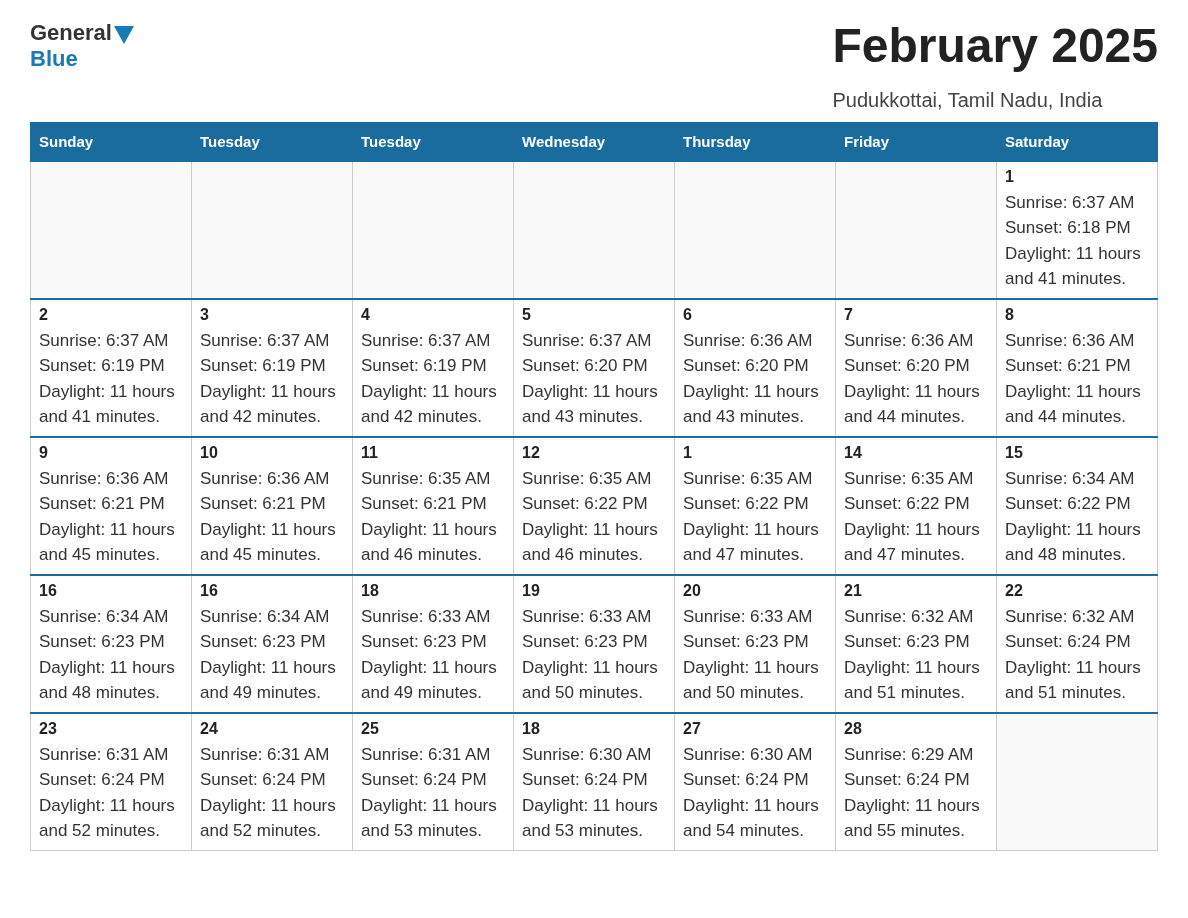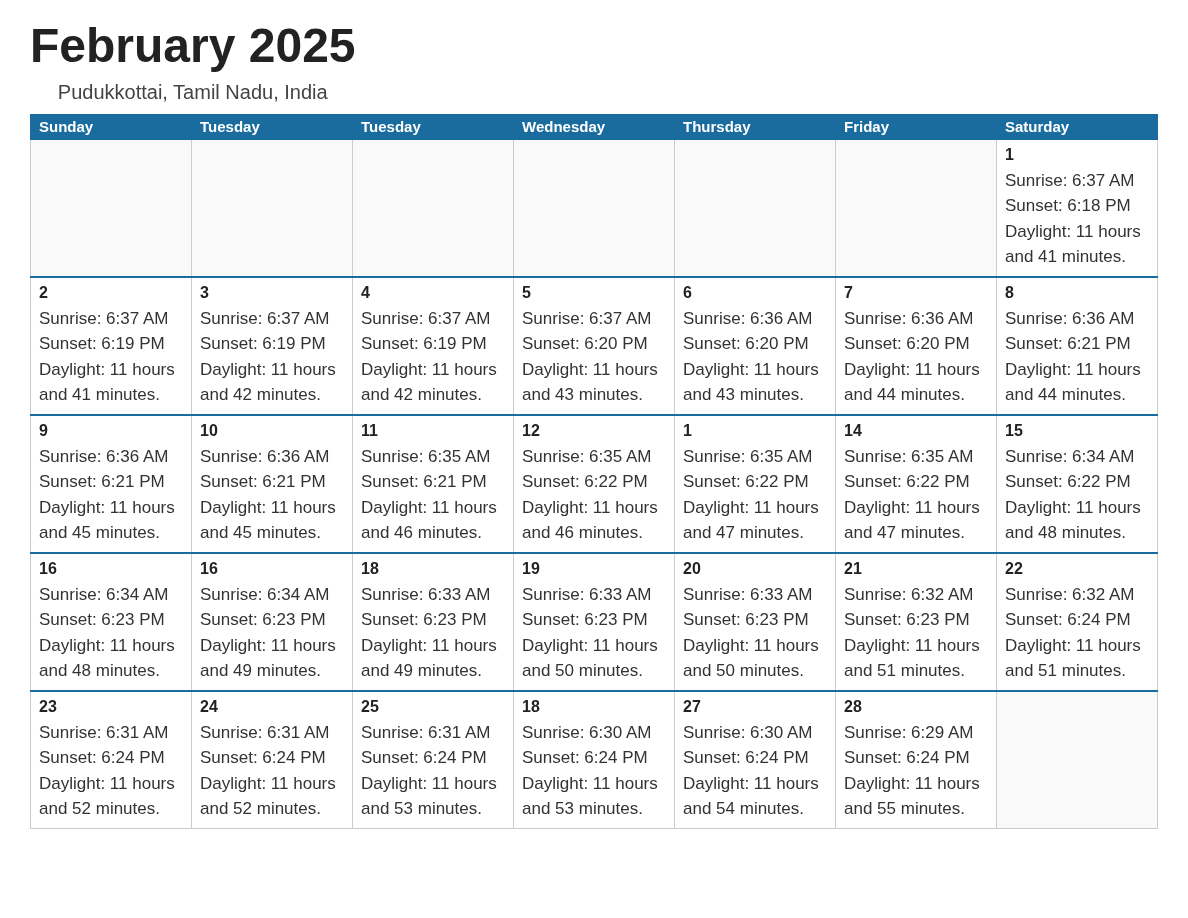--- a/index.html
+++ b/index.html
@@ -21,44 +21,44 @@
       font-size: 22px;
       font-weight: bold;
       color: #333;
     }
     .logo-text-blue {
       font-size: 22px;
       font-weight: bold;
       color: #1a7ab5;
     }
     .title-section {
-      text-align: center;
+      text-align: left;
     }
     .month-title {
       font-size: 48px;
       font-weight: bold;
       color: #222;
       line-height: 1.1;
     }
     .location {
       font-size: 20px;
       color: #444;
-      margin-top: 8px;
+      margin-top: 16px;
     }
     .calendar {
       width: 100%;
       border-collapse: collapse;
       margin-top: 10px;
     }
     .calendar th {
       background-color: #1a6b9e;
       color: #fff;
       font-size: 15px;
       font-weight: bold;
-      padding: 3px 8px;
+      padding: 10px 8px;
       text-align: left;
       border: 1px solid #1a6b9e;
     }
     .calendar td {
       vertical-align: top;
       border: 1px solid #ccc;
       padding: 6px 8px;
       width: calc(100% / 7);
       min-height: 100px;
       font-size: 12.5px;
@@ -102,20 +102,29 @@
       border-top: 18px solid #1a7ab5;
       margin-left: 2px;
       position: relative;
       top: 2px;
     }
   </style>
 </head>
 <body>
 
 <div class="header">
+  <div class="logo-wrapper">
+    <div class="logo-line1">
+      <span class="logo-text-general">General</span>
+      <span class="logo-arrow"></span>
+    </div>
+    <div>
+      <span class="logo-text-blue">Blue</span>
+    </div>
+  </div>
   <div class="title-section">
     <div class="month-title">February 2025</div>
     <div class="location">Pudukkottai, Tamil Nadu, India</div>
   </div>
 </div>
 
 <table class="calendar">
   <thead>
     <tr>
     <th>Sunday</th>

